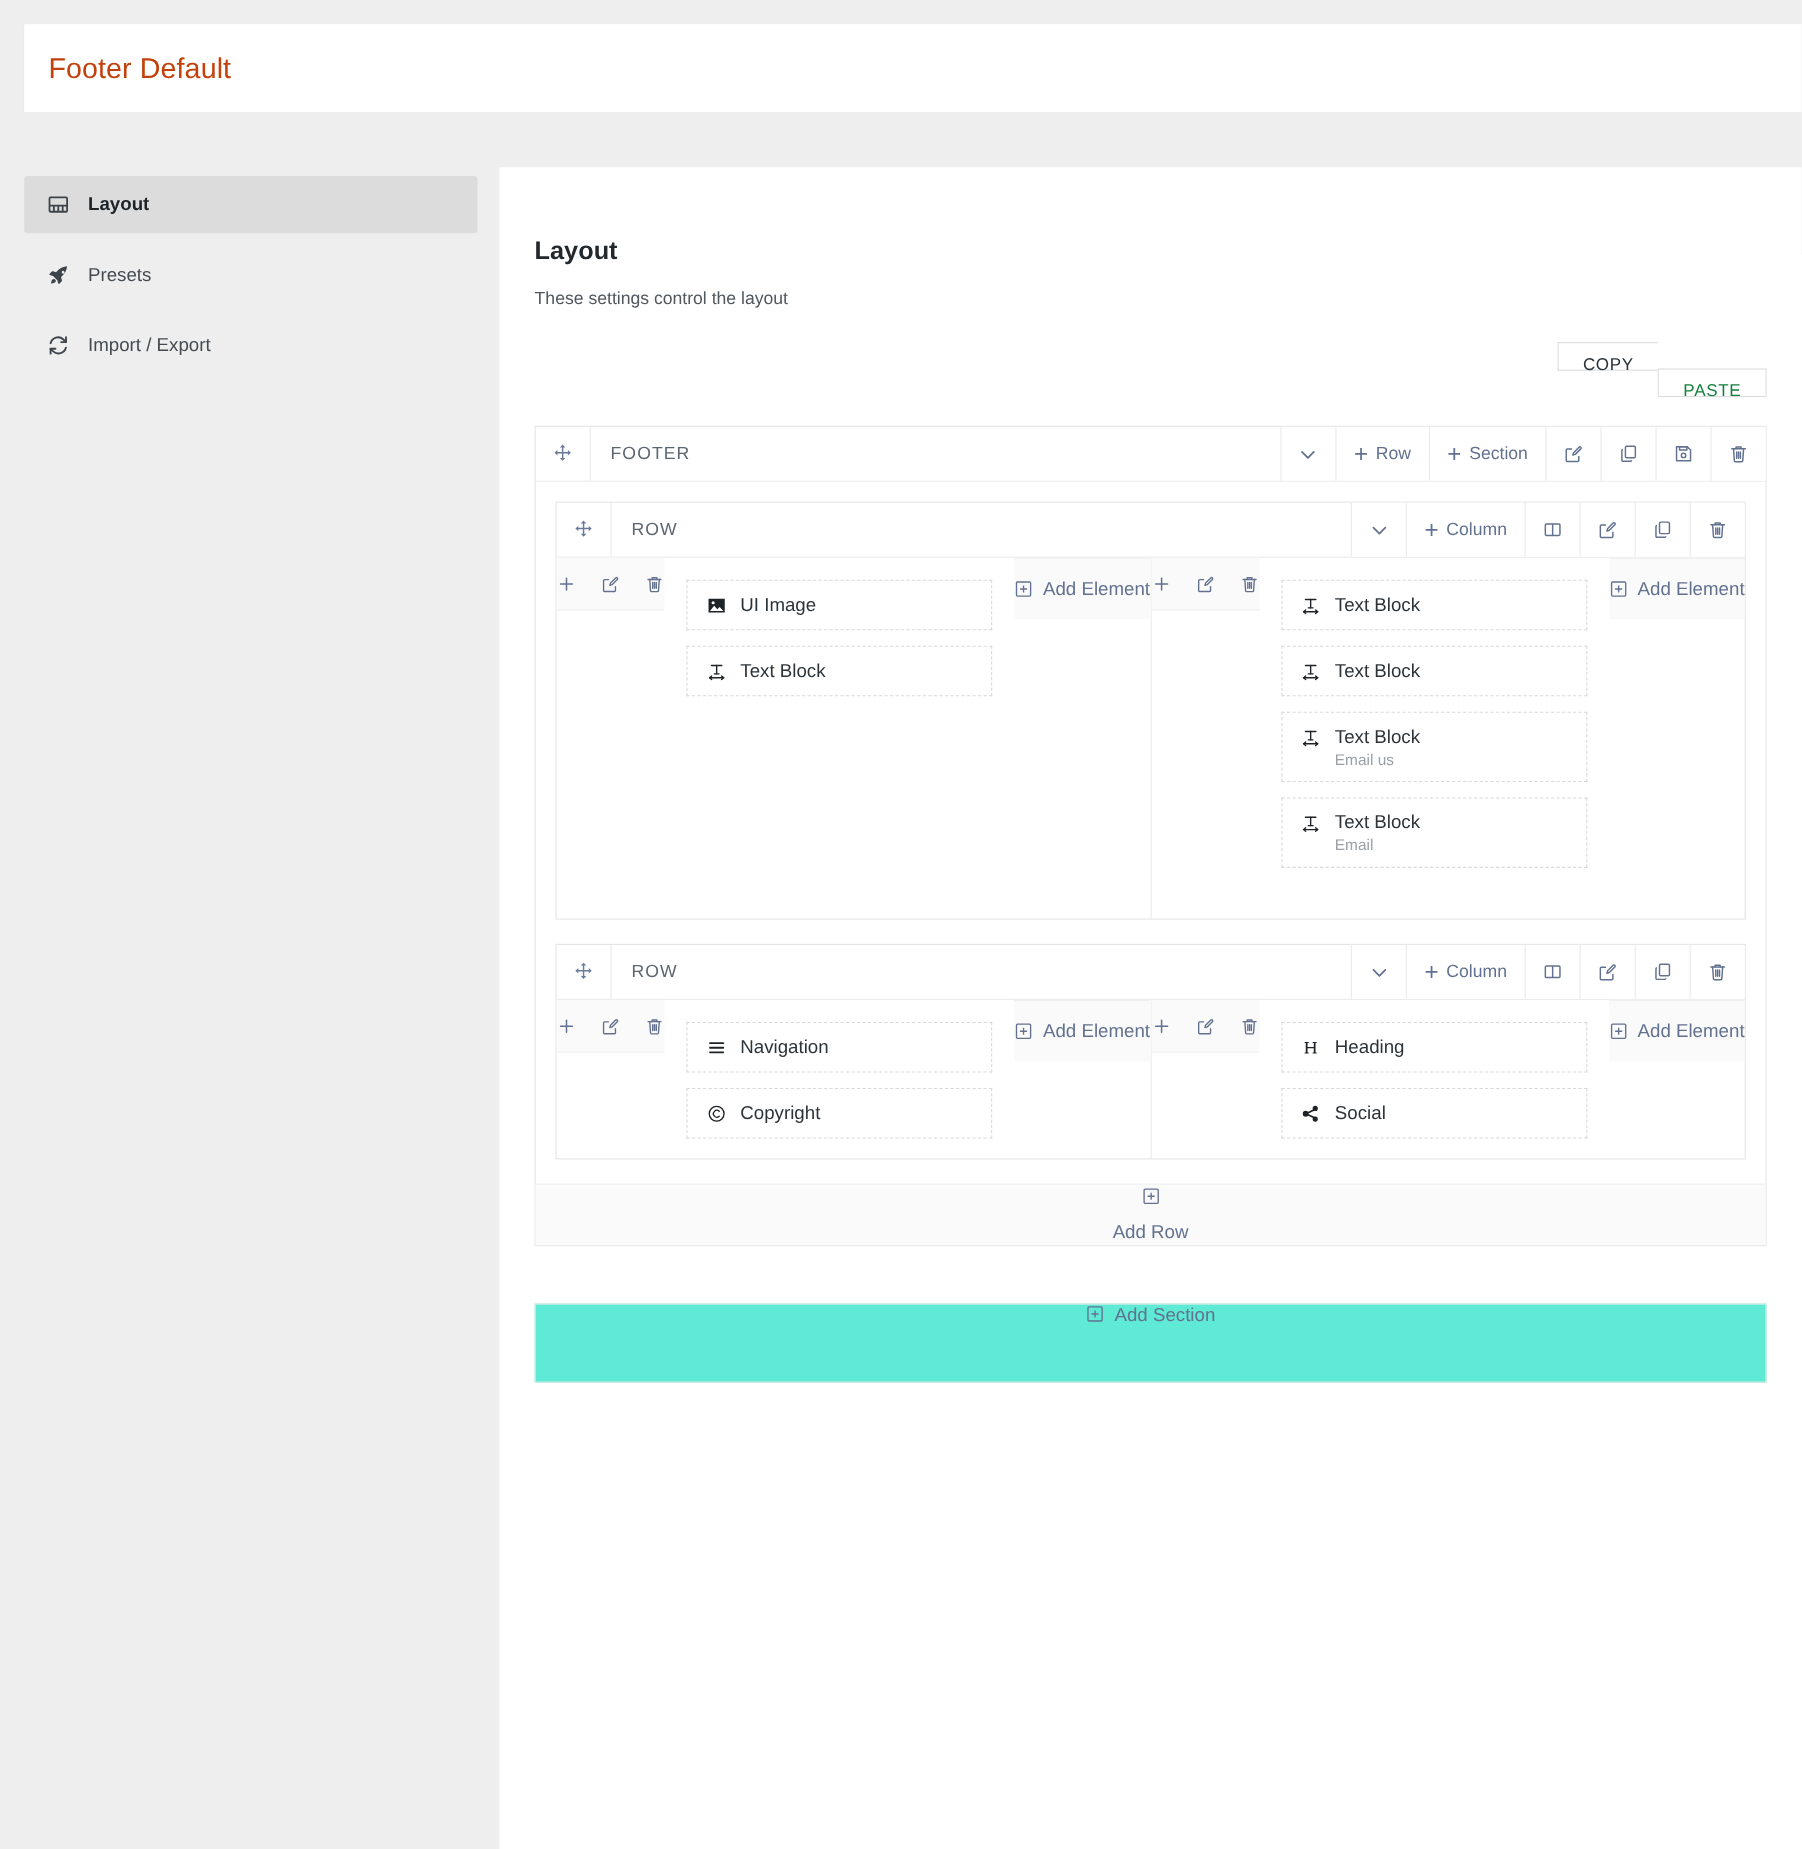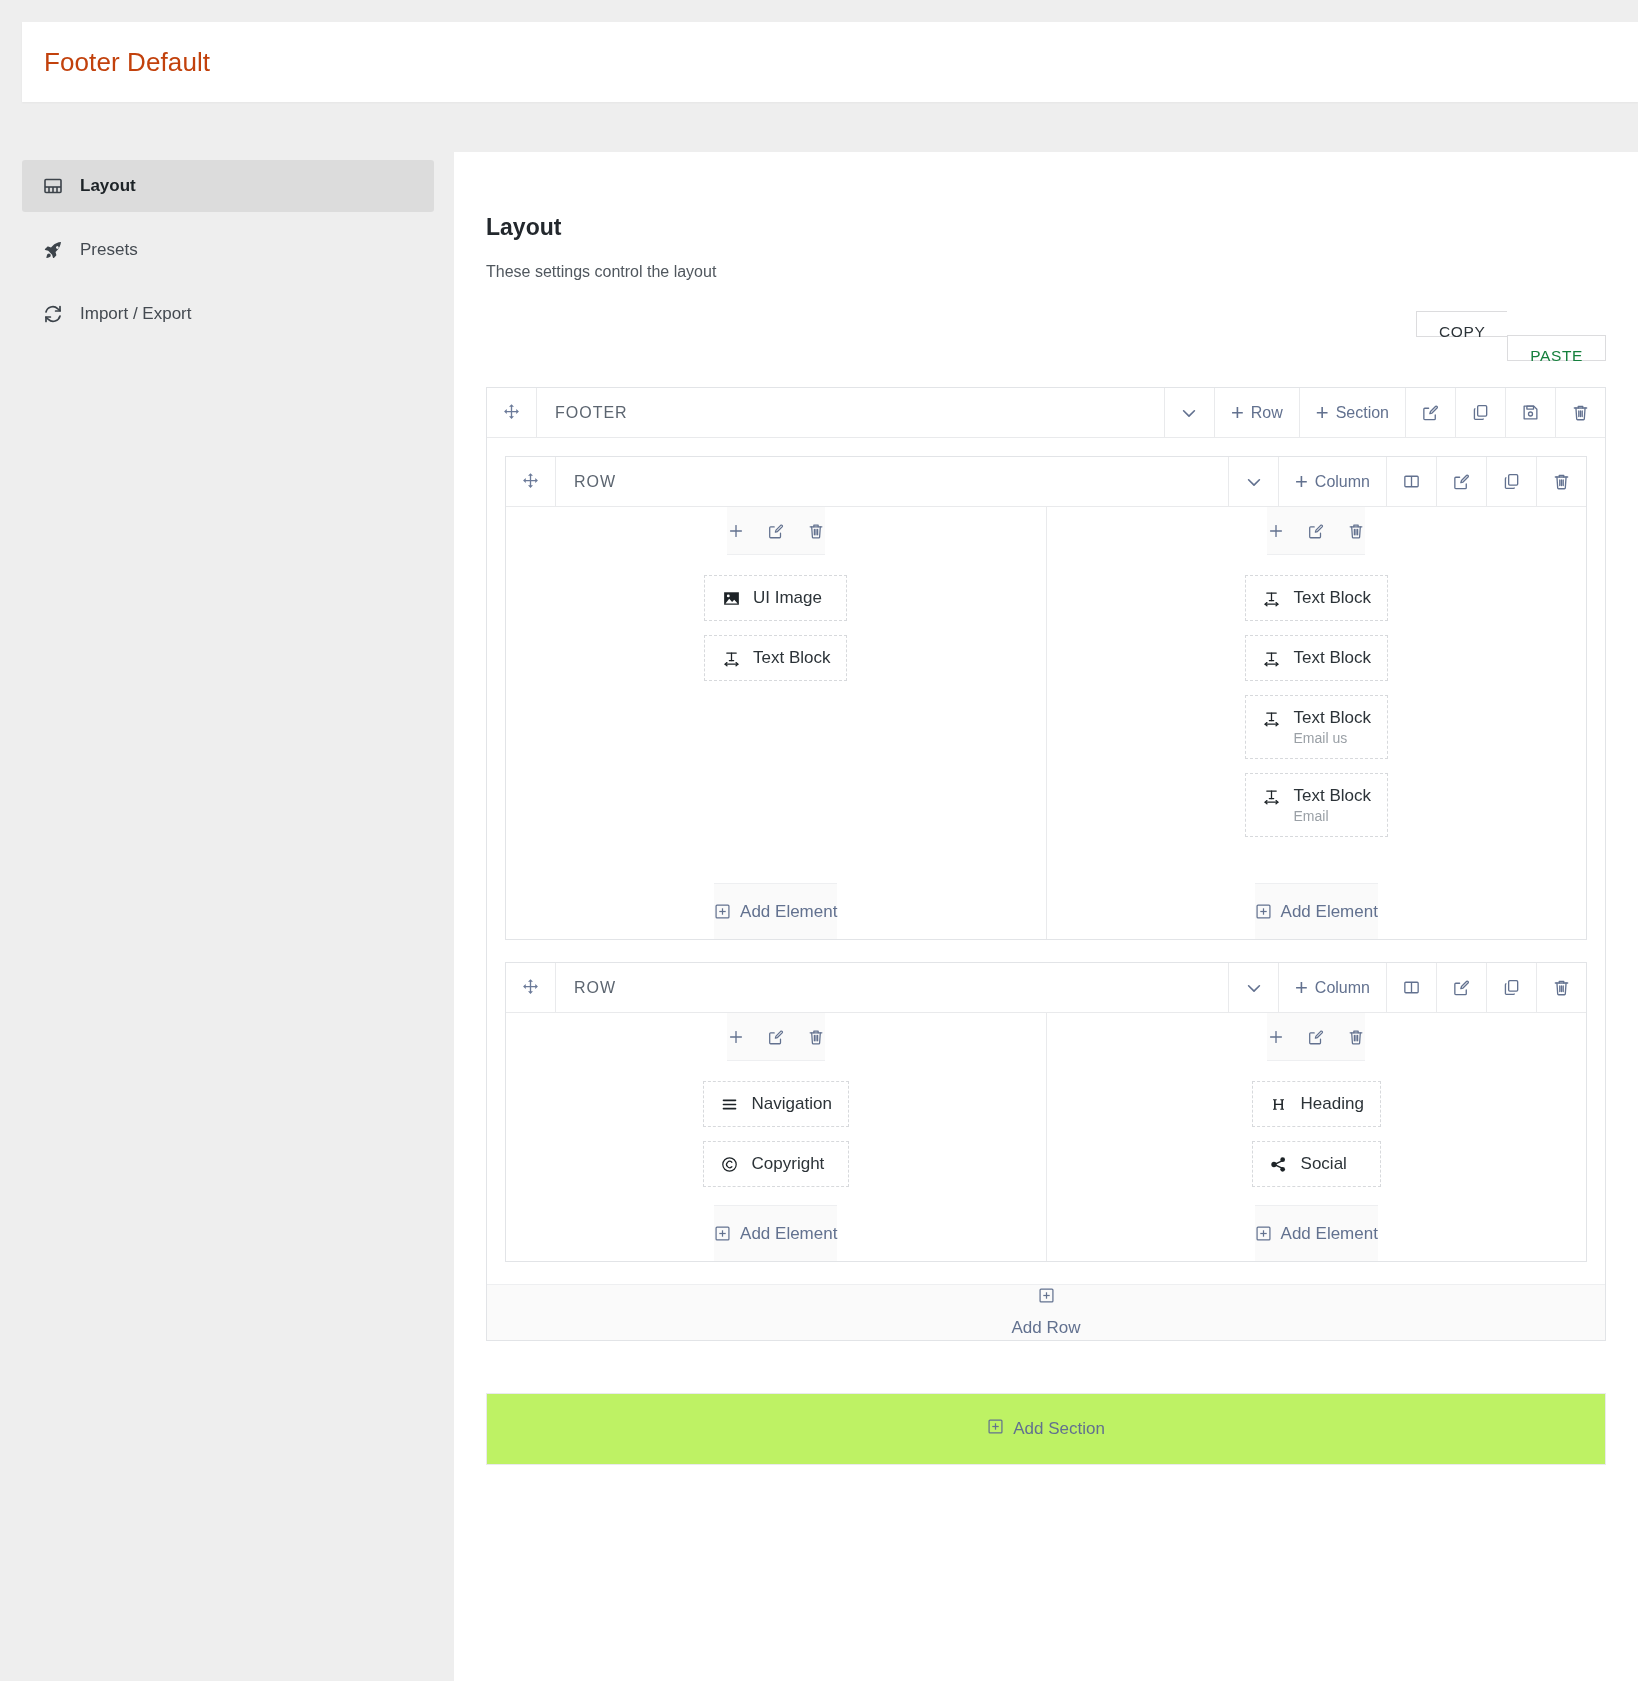--- a/index.html
+++ b/index.html
@@ -92,23 +92,22 @@
     border-bottom: 1px solid #e9eaec;
   }
   .row-title {
     display: flex; align-items: center; padding-left: 18px;
     font-size: 16px; letter-spacing: 1px; color: #5c6570; flex: 1;
   }
 
   .cols { display: flex; }
   .col {
     flex: 1; border-right: 1px solid #e9eaec;
-    display: flex; flex-direction: column;
+    display: flex; flex-direction: row;
     min-height: 60px;
-    align-items: center;
   }
   .col:last-child { border-right: none; }
   .col-toolbar {
     height: 48px; background: #fafafa;
     border-bottom: 1px solid #eeeff1;
     display: flex; align-items: center; justify-content: center; gap: 22px;
     color: #62718f;
   }
   .col-toolbar .ct { cursor: pointer; display: flex; align-items: center; }
   .col-body { flex: 1; padding: 20px 20px 18px 20px; }
@@ -137,23 +136,23 @@
   .add-row-bar {
     border-top: 1px solid #eeeff1;
     background: #fafafa;
     height: 56px; margin: 0 -18px;
     display: flex; align-items: center; justify-content: center; gap: 9px;
     color: #62718f; font-size: 17px; cursor: pointer; flex-direction: column;
   }
 
   .add-section {
     margin-top: 52px;
-    border: 1px solid #e9eaec; background: #bef264;
+    border: 1px solid #e9eaec; background: #5eead4;
     height: 72px;
-    display: flex; align-items: center; justify-content: center; gap: 9px;
+    display: flex; justify-content: center; gap: 9px;
     color: #62718f; font-size: 17px; cursor: pointer;
   }
 </style>
 </head>
 <body>
 
 <div class="titlebar">
   <div class="titlebar-text">Footer Default</div>
 </div>
 

